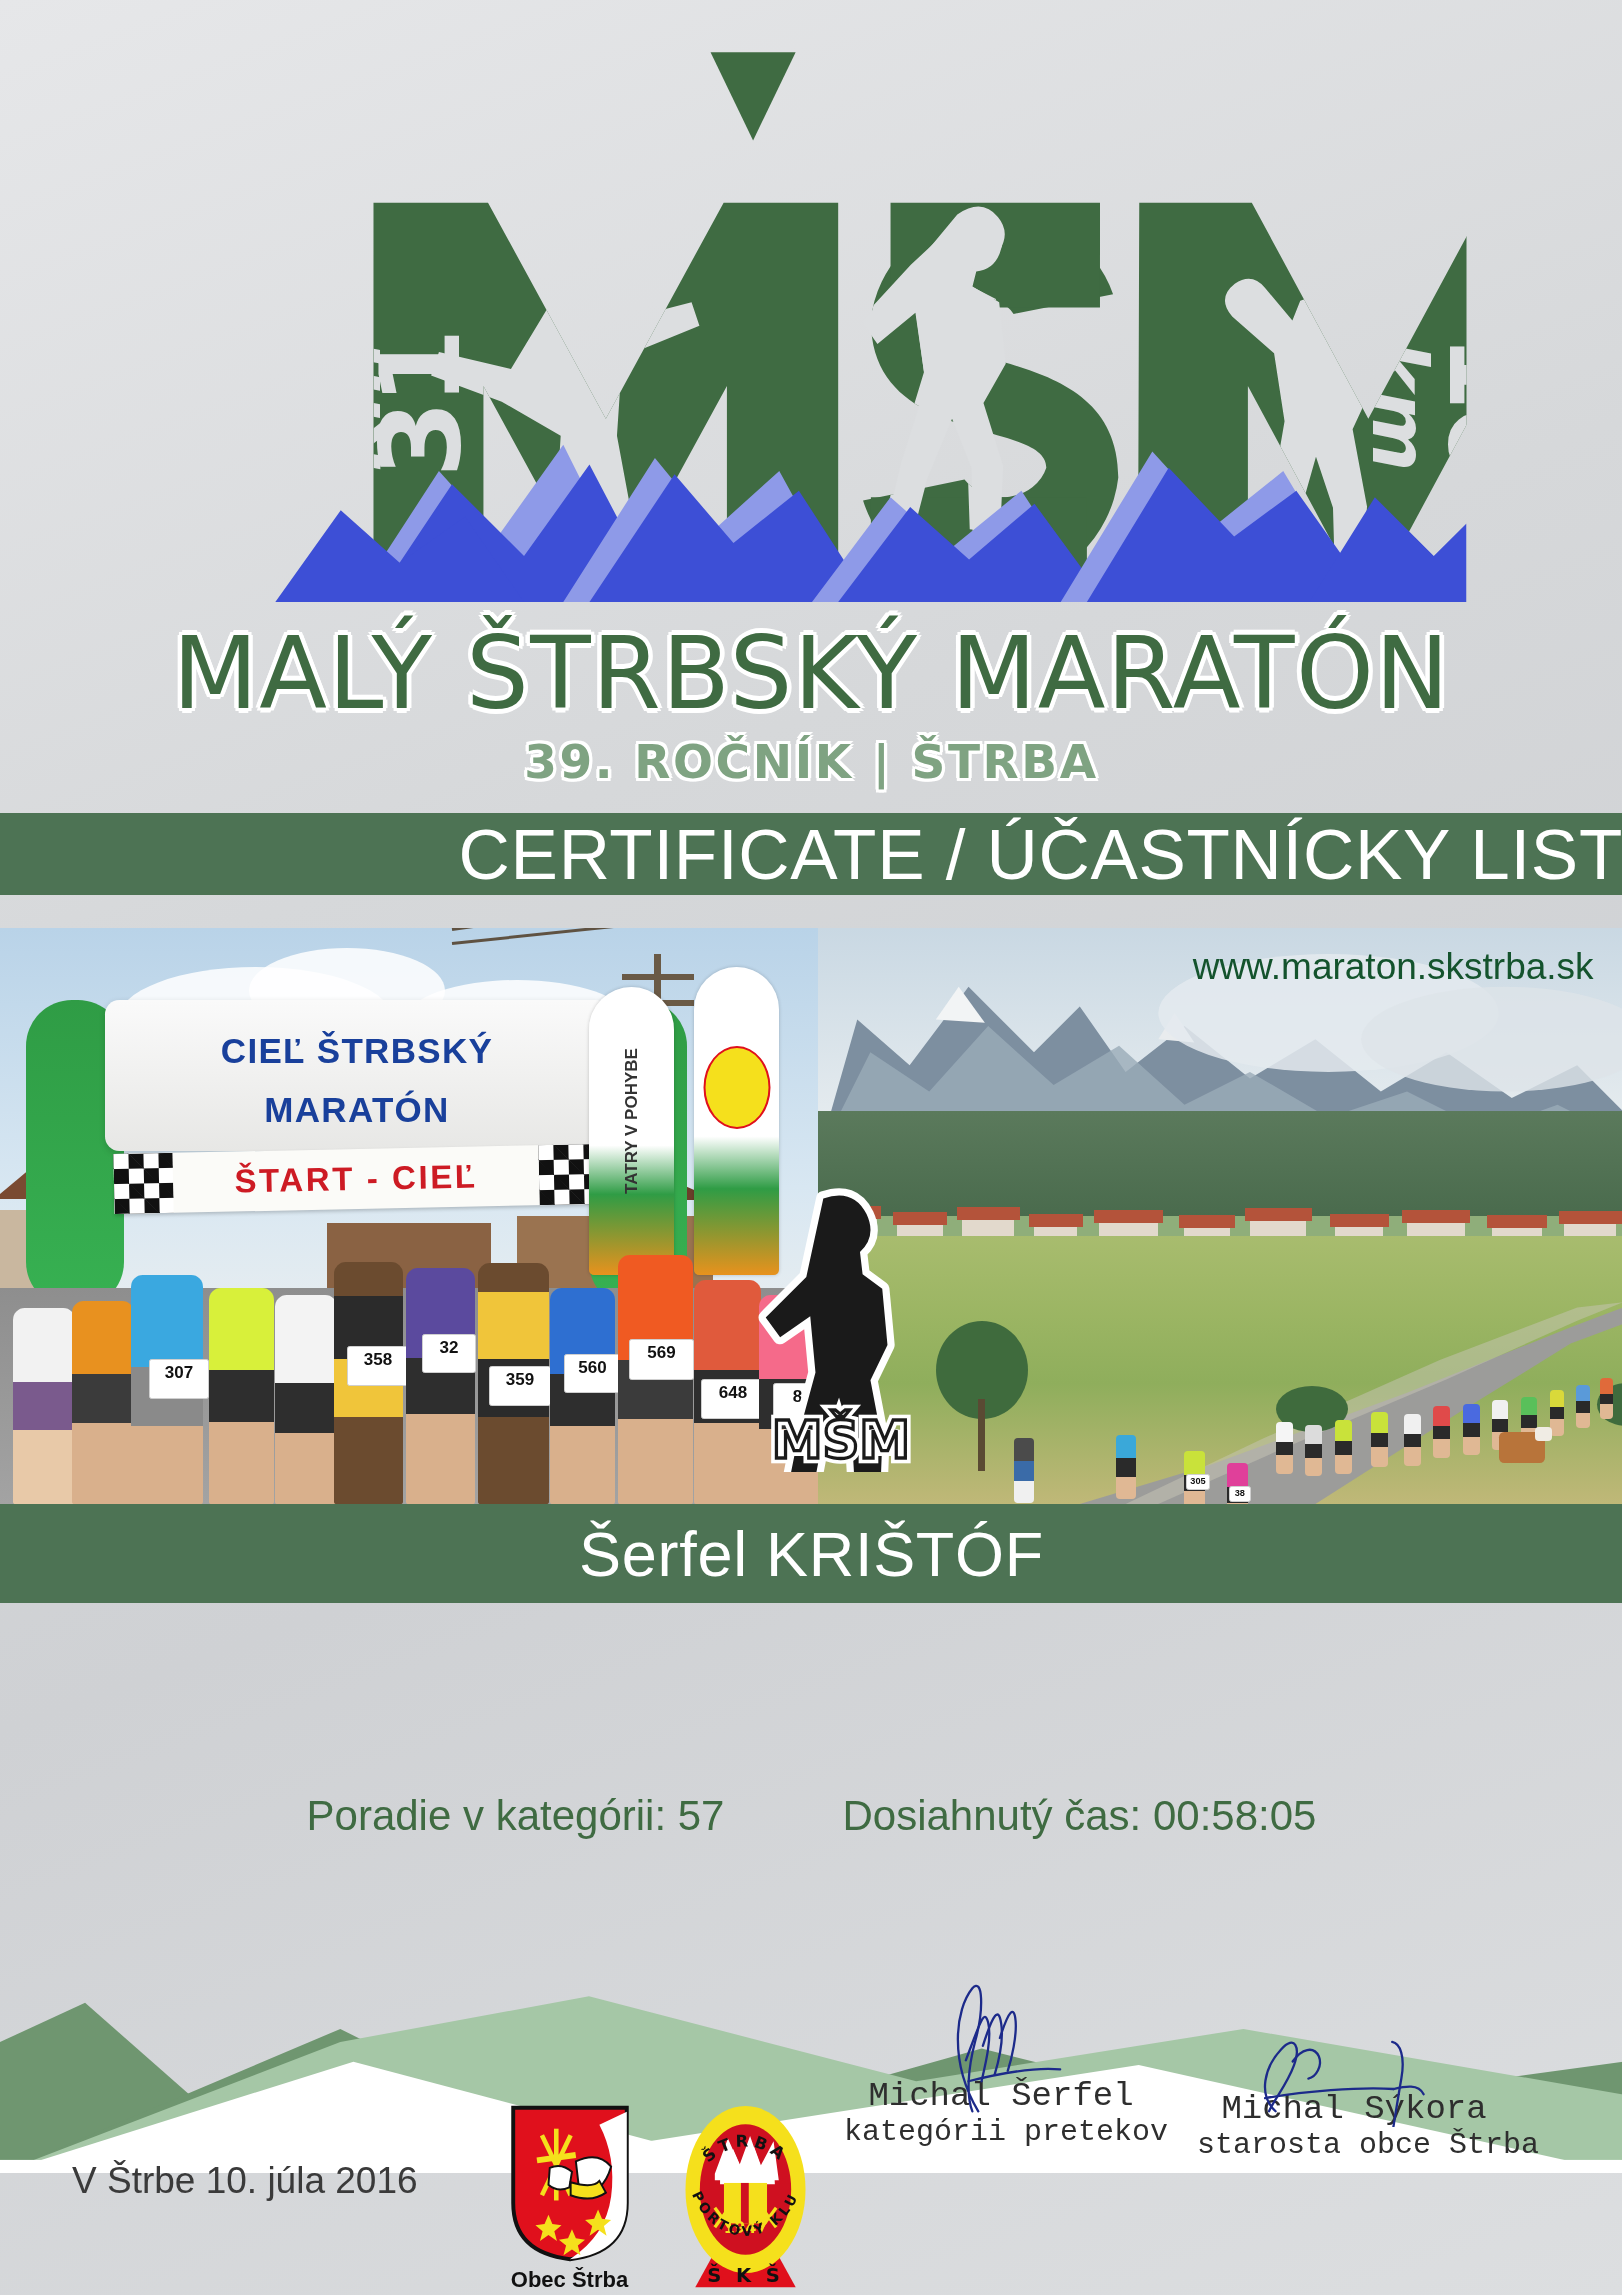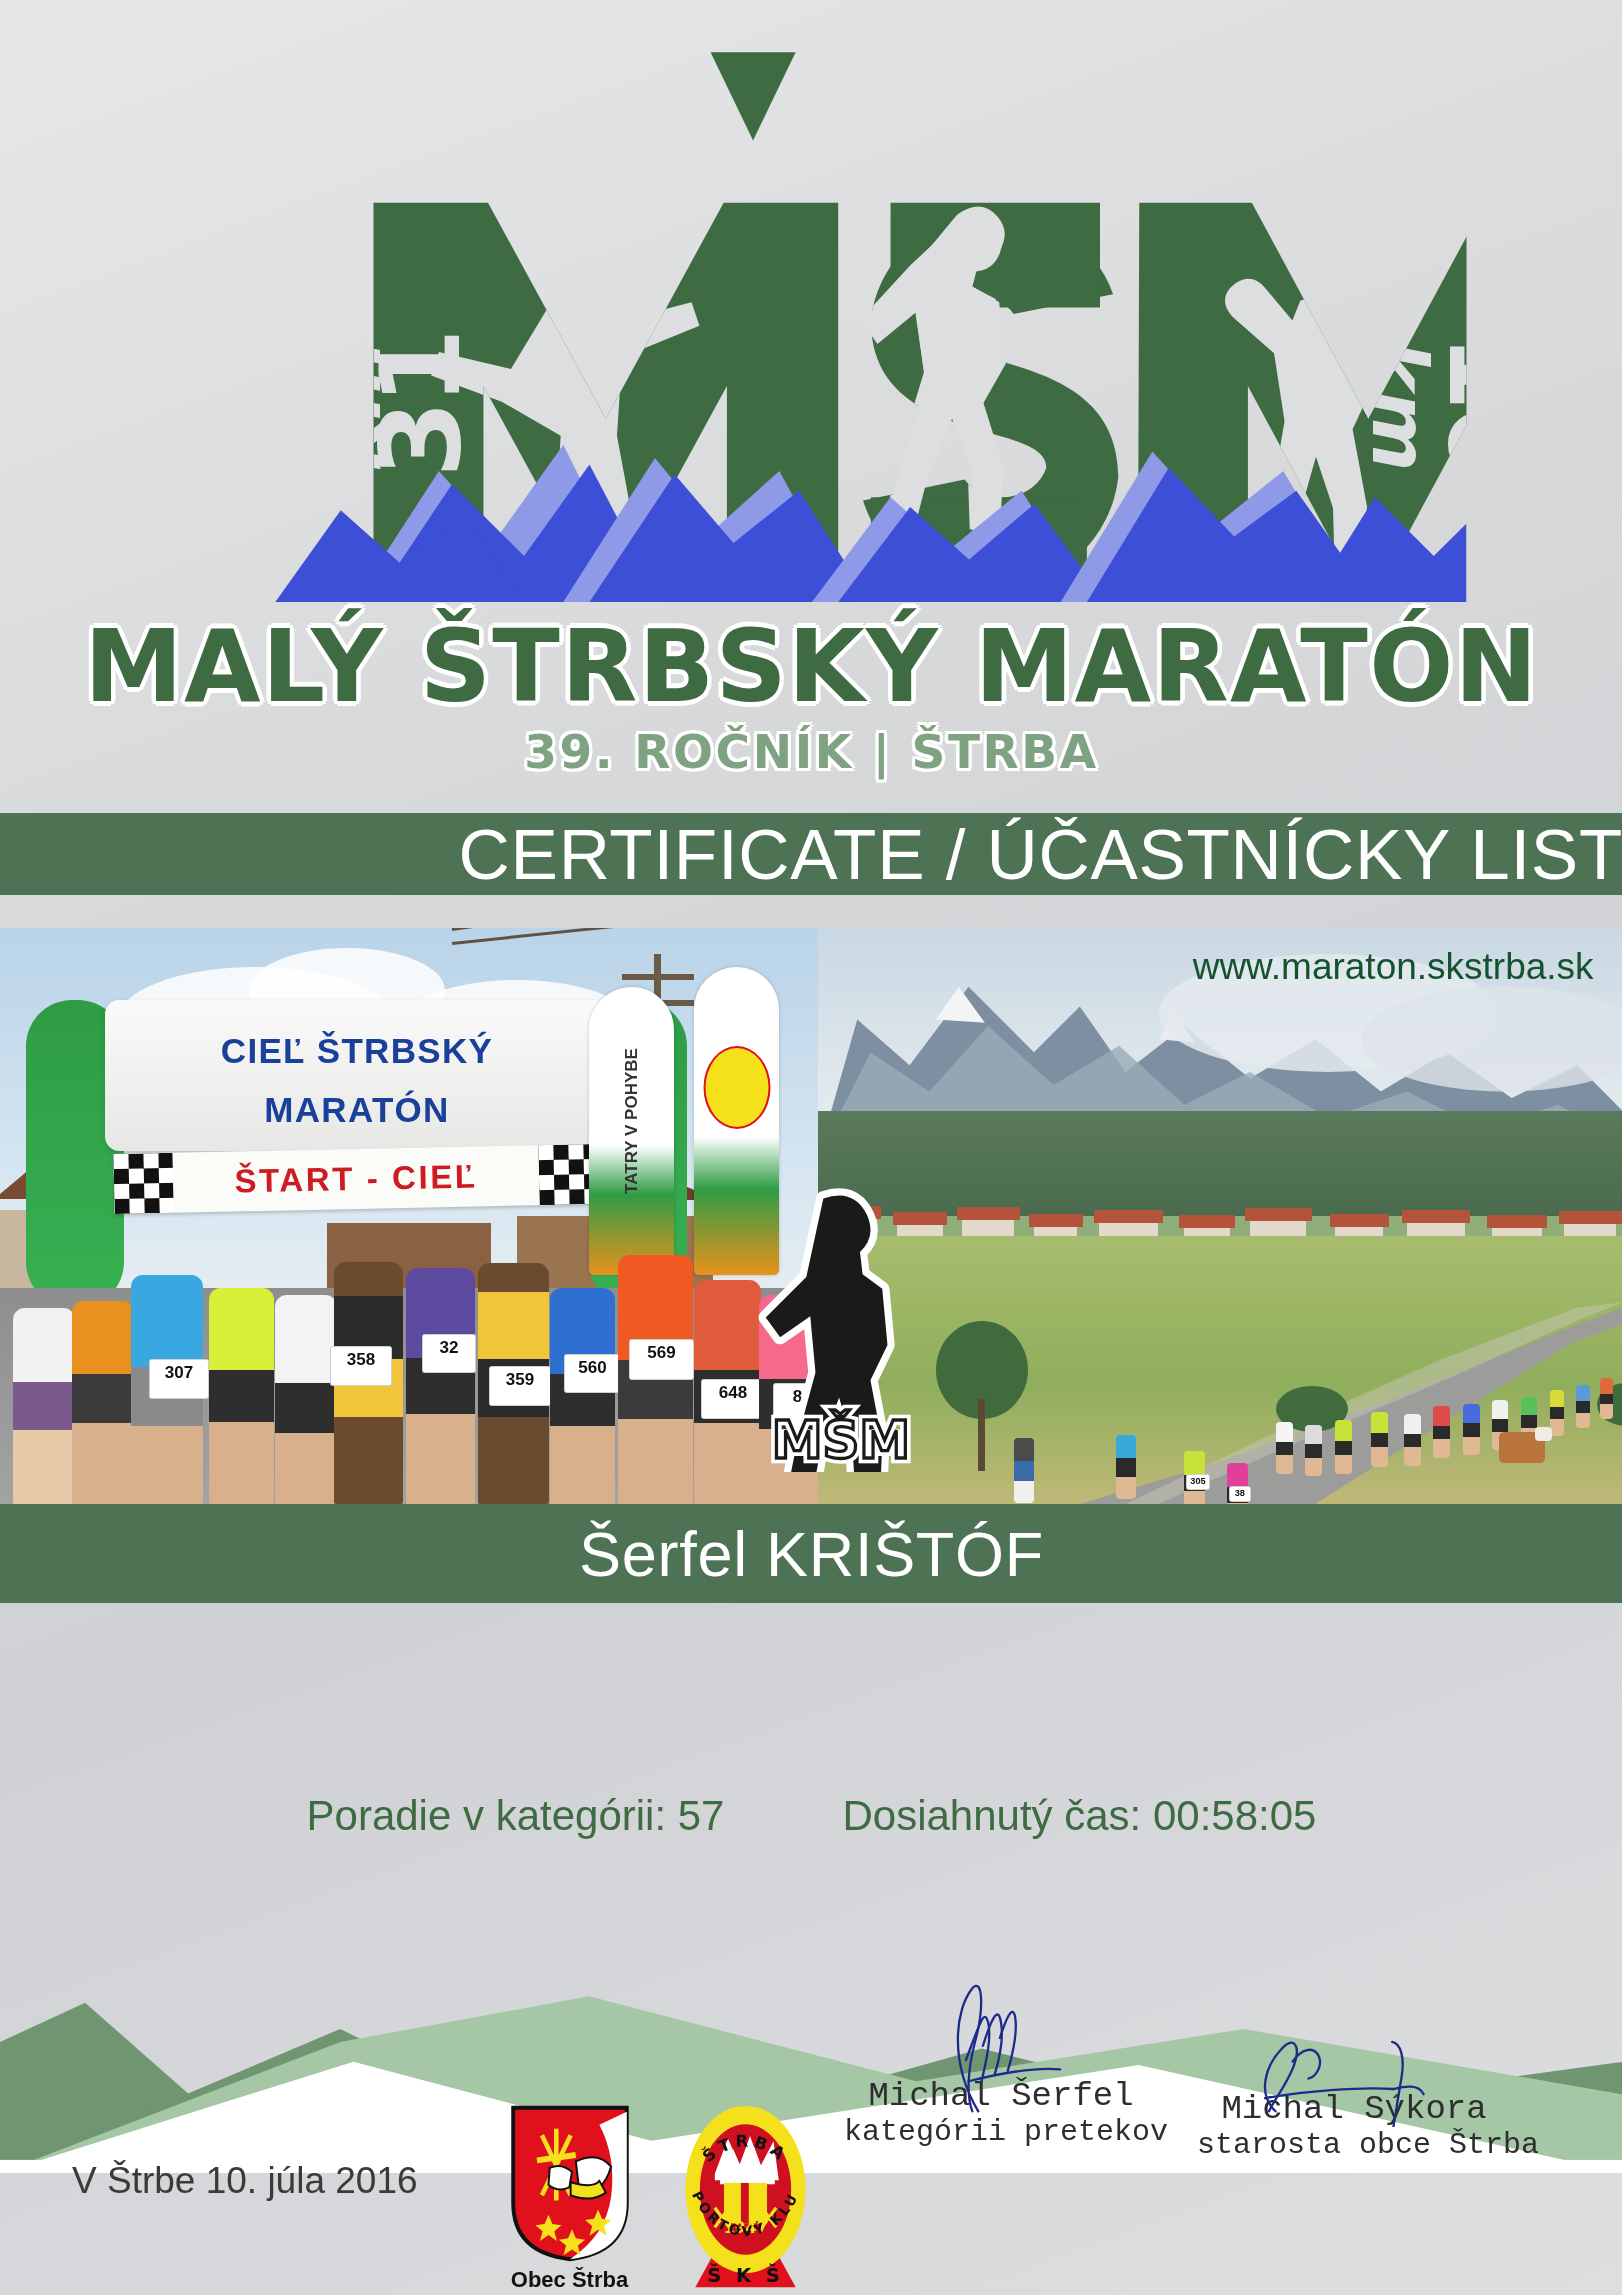--- a/index.html
+++ b/index.html
@@ -18,26 +18,26 @@
   
   .logo-block{
     position:absolute;left:0;top:0;width:1623px;height:813px;
   }
   .logo-svg{position:absolute;left:50%;transform:translateX(-50%);top:39px;}
 
   .subtitle-wrap{
     position:absolute;left:0;right:0;top:609px;text-align:center;
   }
   .main-title{
-    font-size:99px;font-weight:bold;color:#3f6b42;
+    font-size:99px;font-weight:normal;color:#3f6b42;
     letter-spacing:1.3px;font-family:"DejaVu Sans", sans-serif;
     text-shadow:
       -3.3px -3.3px 0 #fff, 3.3px -3.3px 0 #fff, -3.3px 3.3px 0 #fff, 3.3px 3.3px 0 #fff,
       -4.6px 0 0 #fff, 4.6px 0 0 #fff, 0 -4.6px 0 #fff, 0 4.6px 0 #fff;
-    margin:8px;line-height:1;
+    margin:15px;line-height:1;
     white-space:nowrap;
   }
   .sub-title{
     font-size:47px;font-weight:bold;color:#7fa382;
     letter-spacing:2.6px;font-family:"DejaVu Sans", sans-serif;
     text-shadow:
       -2.6px -2.6px 0 #fff, 2.6px -2.6px 0 #fff, -2.6px 2.6px 0 #fff, 2.6px 2.6px 0 #fff,
       -3.3px 0 0 #fff, 3.3px 0 0 #fff, 0 -3.3px 0 #fff, 0 3.3px 0 #fff;
     margin:11.8px 0 0 0;line-height:1;white-space:nowrap;
   }
@@ -292,21 +292,21 @@
 
       <div class="runner" style="left:13px;bottom:0;width:62px;height:196px;background:linear-gradient(#f2f2f2 38%,#7a5a8d 38%,#7a5a8d 62%,#e8c9a8 62%);"></div>
       <div class="runner" style="left:72px;bottom:0;width:62px;height:203px;background:linear-gradient(#e8911f 36%,#3b3b3b 36%,#3b3b3b 60%,#d9b08c 60%);"></div>
       <div class="runner" style="left:131px;bottom:0;width:72px;height:229px;background:linear-gradient(#3aa8e0 40%,#8a8a8a 40%,#8a8a8a 66%,#d9b08c 66%);"></div>
       <div class="bib" style="left:149px;bottom:105px;width:58px;height:38px;">307</div>
 
       <div class="runner" style="left:209px;bottom:0;width:65px;height:216px;background:linear-gradient(#d8f03a 38%,#2e2e2e 38%,#2e2e2e 62%,#d9b08c 62%);"></div>
       <div class="runner" style="left:275px;bottom:0;width:62px;height:209px;background:linear-gradient(#f3f3f3 42%,#2e2e2e 42%,#2e2e2e 66%,#d9b08c 66%);"></div>
 
       <div class="runner" style="left:334px;bottom:0;width:69px;height:242px;background:linear-gradient(#6b4b2f 14%,#2b2b2b 14%,#2b2b2b 40%,#f0c53a 40%,#f0c53a 64%,#6b4b2f 64%);"></div>
-      <div class="bib" style="left:330px;bottom:118px;width:60px;height:38px;">358</div>
+      <div class="bib" style="left:347px;bottom:118px;width:60px;height:38px;">358</div>
 
       <div class="runner" style="left:406px;bottom:0;width:69px;height:236px;background:linear-gradient(#5b4a9e 38%,#2e2e2e 38%,#2e2e2e 62%,#d9b08c 62%);"></div>
       <div class="bib" style="left:422px;bottom:131px;width:52px;height:37px;">32</div>
 
       <div class="runner" style="left:478px;bottom:0;width:71px;height:241px;background:linear-gradient(#6b4b2f 12%,#f0c53a 12%,#f0c53a 40%,#2b2b2b 40%,#2b2b2b 64%,#6b4b2f 64%);"></div>
       <div class="bib" style="left:489px;bottom:98px;width:60px;height:38px;">359</div>
 
       <div class="runner" style="left:550px;bottom:0;width:65px;height:216px;background:linear-gradient(#2e6fd1 40%,#2e2e2e 40%,#2e2e2e 64%,#d9b08c 64%);"></div>
       <div class="bib" style="left:564px;bottom:111px;width:55px;height:37px;">560</div>
 

